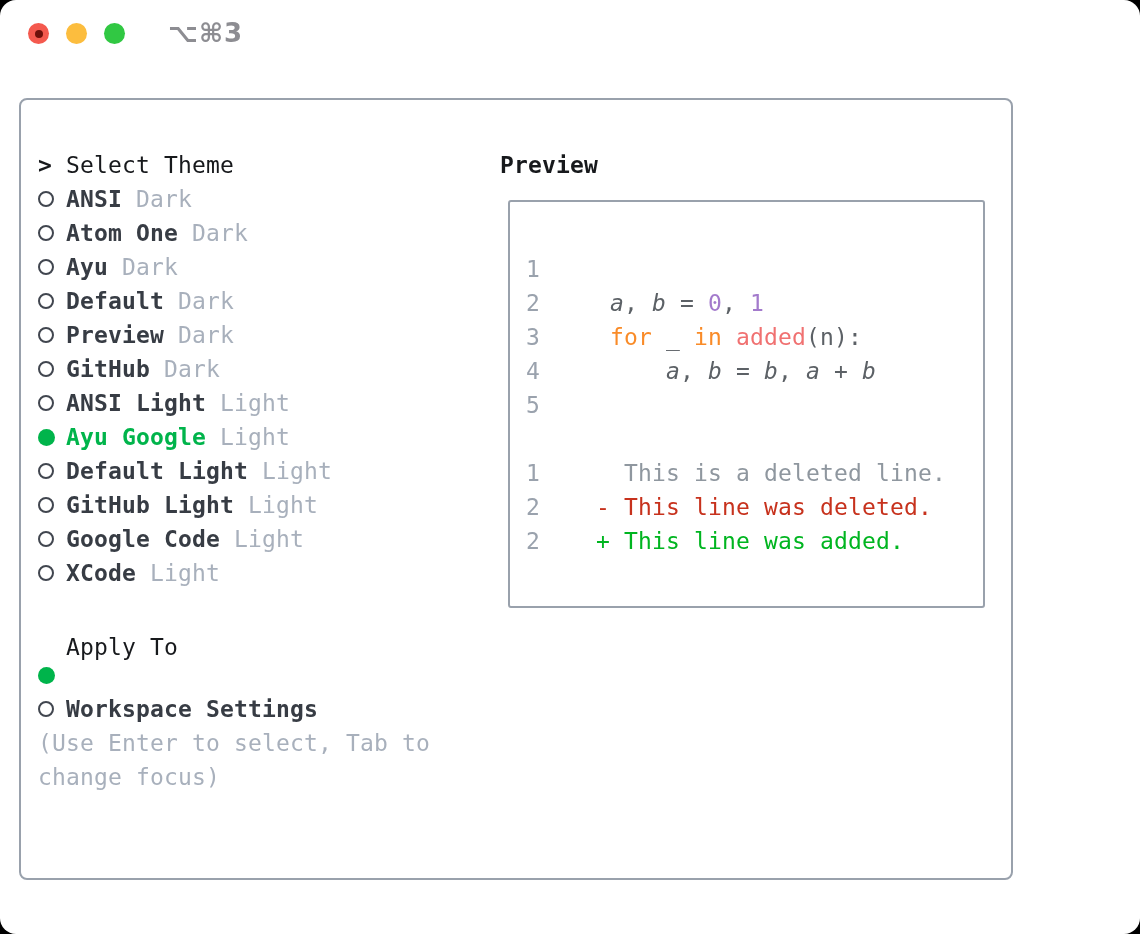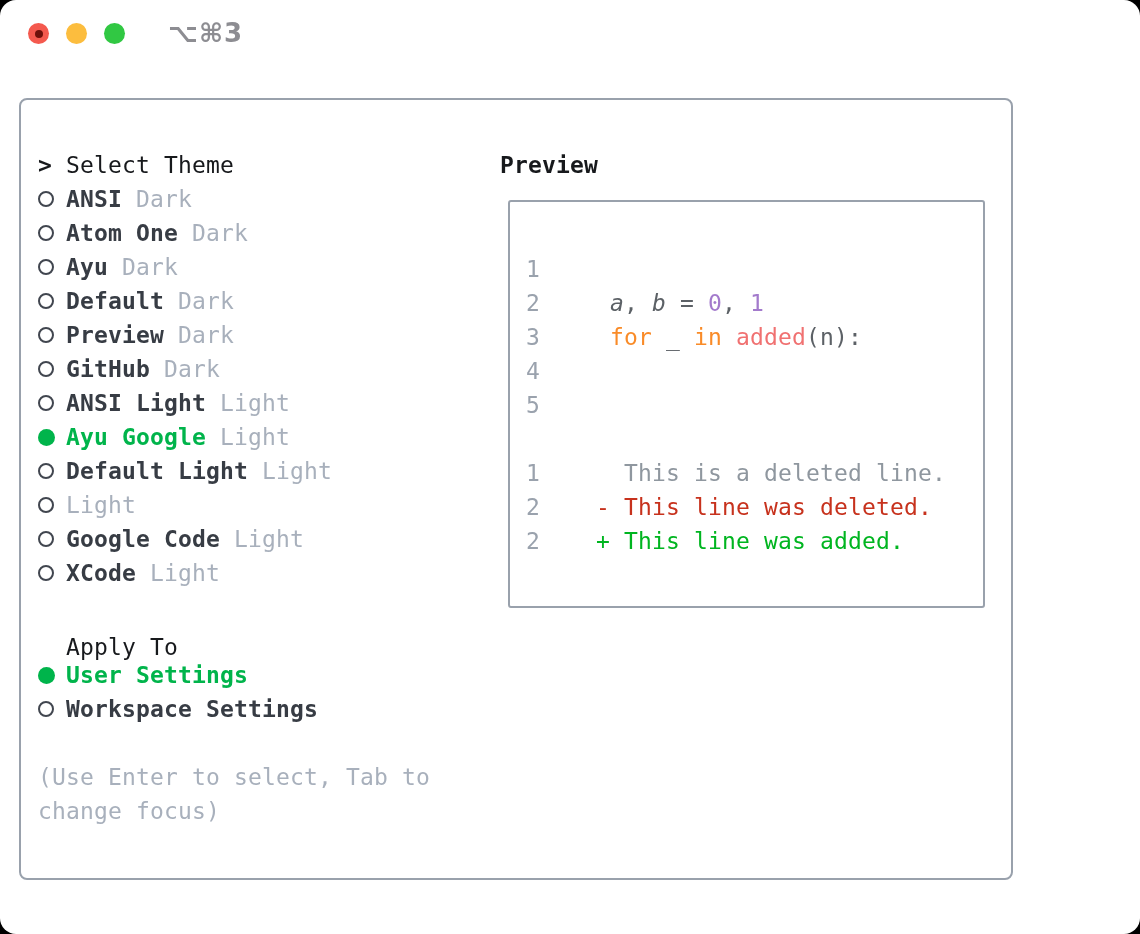--- a/index.html
+++ b/index.html
@@ -52,21 +52,21 @@
   .slot{width:28px;display:flex;align-items:center;flex:none;}
   .prompt{color:var(--text-dark);font-weight:bold;}
   .hdr{font-weight:normal;color:var(--text-dark);}
   .circle{width:12px;height:12px;border:2.5px solid #41464f;border-radius:50%;box-sizing:content-box;}
   .circle.filled{width:17px;height:17px;border:none;background:var(--accent-green);}
   .lbl{color:var(--theme-name);font-weight:bold;}
   .lbl.sel{color:var(--accent-green);}
   .variant{color:var(--muted);}
   .apply-block{margin-top:34px;}
   .hdr2{color:var(--text-dark);margin-top:12px;}
-  .hint{margin-top:34px;width:415px;font-size:23px;line-height:34px;color:var(--muted);}
+  .hint{width:415px;font-size:23px;line-height:34px;color:var(--muted);}
   
   .preview-title{
     position:absolute;left:479px;top:48px;height:34px;line-height:34px;
     font-size:23px;font-weight:bold;color:var(--text-dark);text-align:center;
   }
   .preview-box{
     position:absolute;left:487px;top:100px;width:477px;height:408px;
     border:2px solid var(--panel-border);border-radius:3px;
     box-sizing:border-box;padding:50px 0 0 16px;overflow:hidden;
   }
@@ -108,32 +108,32 @@
       <div id="theme-list">
           <div class="row"><span class="slot"><span class="circle"></span></span><span class="lbl">ANSI </span><span class="variant">Dark</span></div>
           <div class="row"><span class="slot"><span class="circle"></span></span><span class="lbl">Atom One </span><span class="variant">Dark</span></div>
           <div class="row"><span class="slot"><span class="circle"></span></span><span class="lbl">Ayu </span><span class="variant">Dark</span></div>
           <div class="row"><span class="slot"><span class="circle"></span></span><span class="lbl">Default </span><span class="variant">Dark</span></div>
           <div class="row"><span class="slot"><span class="circle"></span></span><span class="lbl">Preview </span><span class="variant">Dark</span></div>
           <div class="row"><span class="slot"><span class="circle"></span></span><span class="lbl">GitHub </span><span class="variant">Dark</span></div>
           <div class="row"><span class="slot"><span class="circle"></span></span><span class="lbl">ANSI Light </span><span class="variant">Light</span></div>
           <div class="row"><span class="slot"><span class="circle filled"></span></span><span class="lbl sel">Ayu Google </span><span class="variant">Light</span></div>
           <div class="row"><span class="slot"><span class="circle"></span></span><span class="lbl">Default Light </span><span class="variant">Light</span></div>
-          <div class="row"><span class="slot"><span class="circle"></span></span><span class="variant">Light</span></div>
+          <div class="row"><span class="slot"><span class="circle"></span></span><span class="lbl">GitHub Light </span><span class="variant">Light</span></div>
           <div class="row"><span class="slot"><span class="circle"></span></span><span class="lbl">Google Code </span><span class="variant">Light</span></div>
           <div class="row"><span class="slot"><span class="circle"></span></span><span class="lbl">XCode </span><span class="variant">Light</span></div>
         </div>
 
       <div class="apply-block">
         <div class="row">
           <span class="slot"></span>
           <span class="hdr2">Apply To</span>
         </div>
         <div id="apply-list">
-            <div class="row"><span class="slot"><span class="circle filled"></span></span><span class="lbl sel">User Settings</span></div>
+            <div class="row"><span class="slot"><span class="circle filled"></span></span></div>
             <div class="row"><span class="slot"><span class="circle"></span></span><span class="lbl">Workspace Settings</span></div>
           </div>
       </div>
 
       <div class="hint">(Use Enter to select, Tab to change focus)</div>
     </div>
 
     <div class="preview-title">Preview</div>
 
     <div class="preview-box">
@@ -144,20 +144,21 @@
           <div class="cline">
             <span class="lnum">2</span>
             <span class="code"><span class="tok-fg">     </span><span class="tok-var">a</span><span class="tok-fg">, </span><span class="tok-var">b</span><span class="tok-fg"> = </span><span class="tok-num">0</span><span class="tok-fg">, </span><span class="tok-num">1</span></span>
           </div>
           <div class="cline">
             <span class="lnum">3</span>
             <span class="code"><span class="tok-fg">     </span><span class="tok-kw">for</span><span class="tok-fg"> _ </span><span class="tok-kw">in</span><span class="tok-fg"> </span><span class="tok-builtin">added</span><span class="tok-fg">(n):</span></span>
           </div>
           <div class="cline">
             <span class="lnum">4</span>
+            <span class="code"><span class="tok-fg">         </span><span class="tok-var">a</span><span class="tok-fg">, </span><span class="tok-var">b</span><span class="tok-fg"> = </span><span class="tok-var">b</span><span class="tok-fg">, </span><span class="tok-var">a</span><span class="tok-fg"> + </span><span class="tok-var">b</span></span>
           </div>
           <div class="cline">
             <span class="lnum">5</span>
           </div>
           <div class="cline">
             <span class="lnum"></span>
             <span class="code"></span>
           </div>
           <div class="cline">
             <span class="lnum">1</span>

